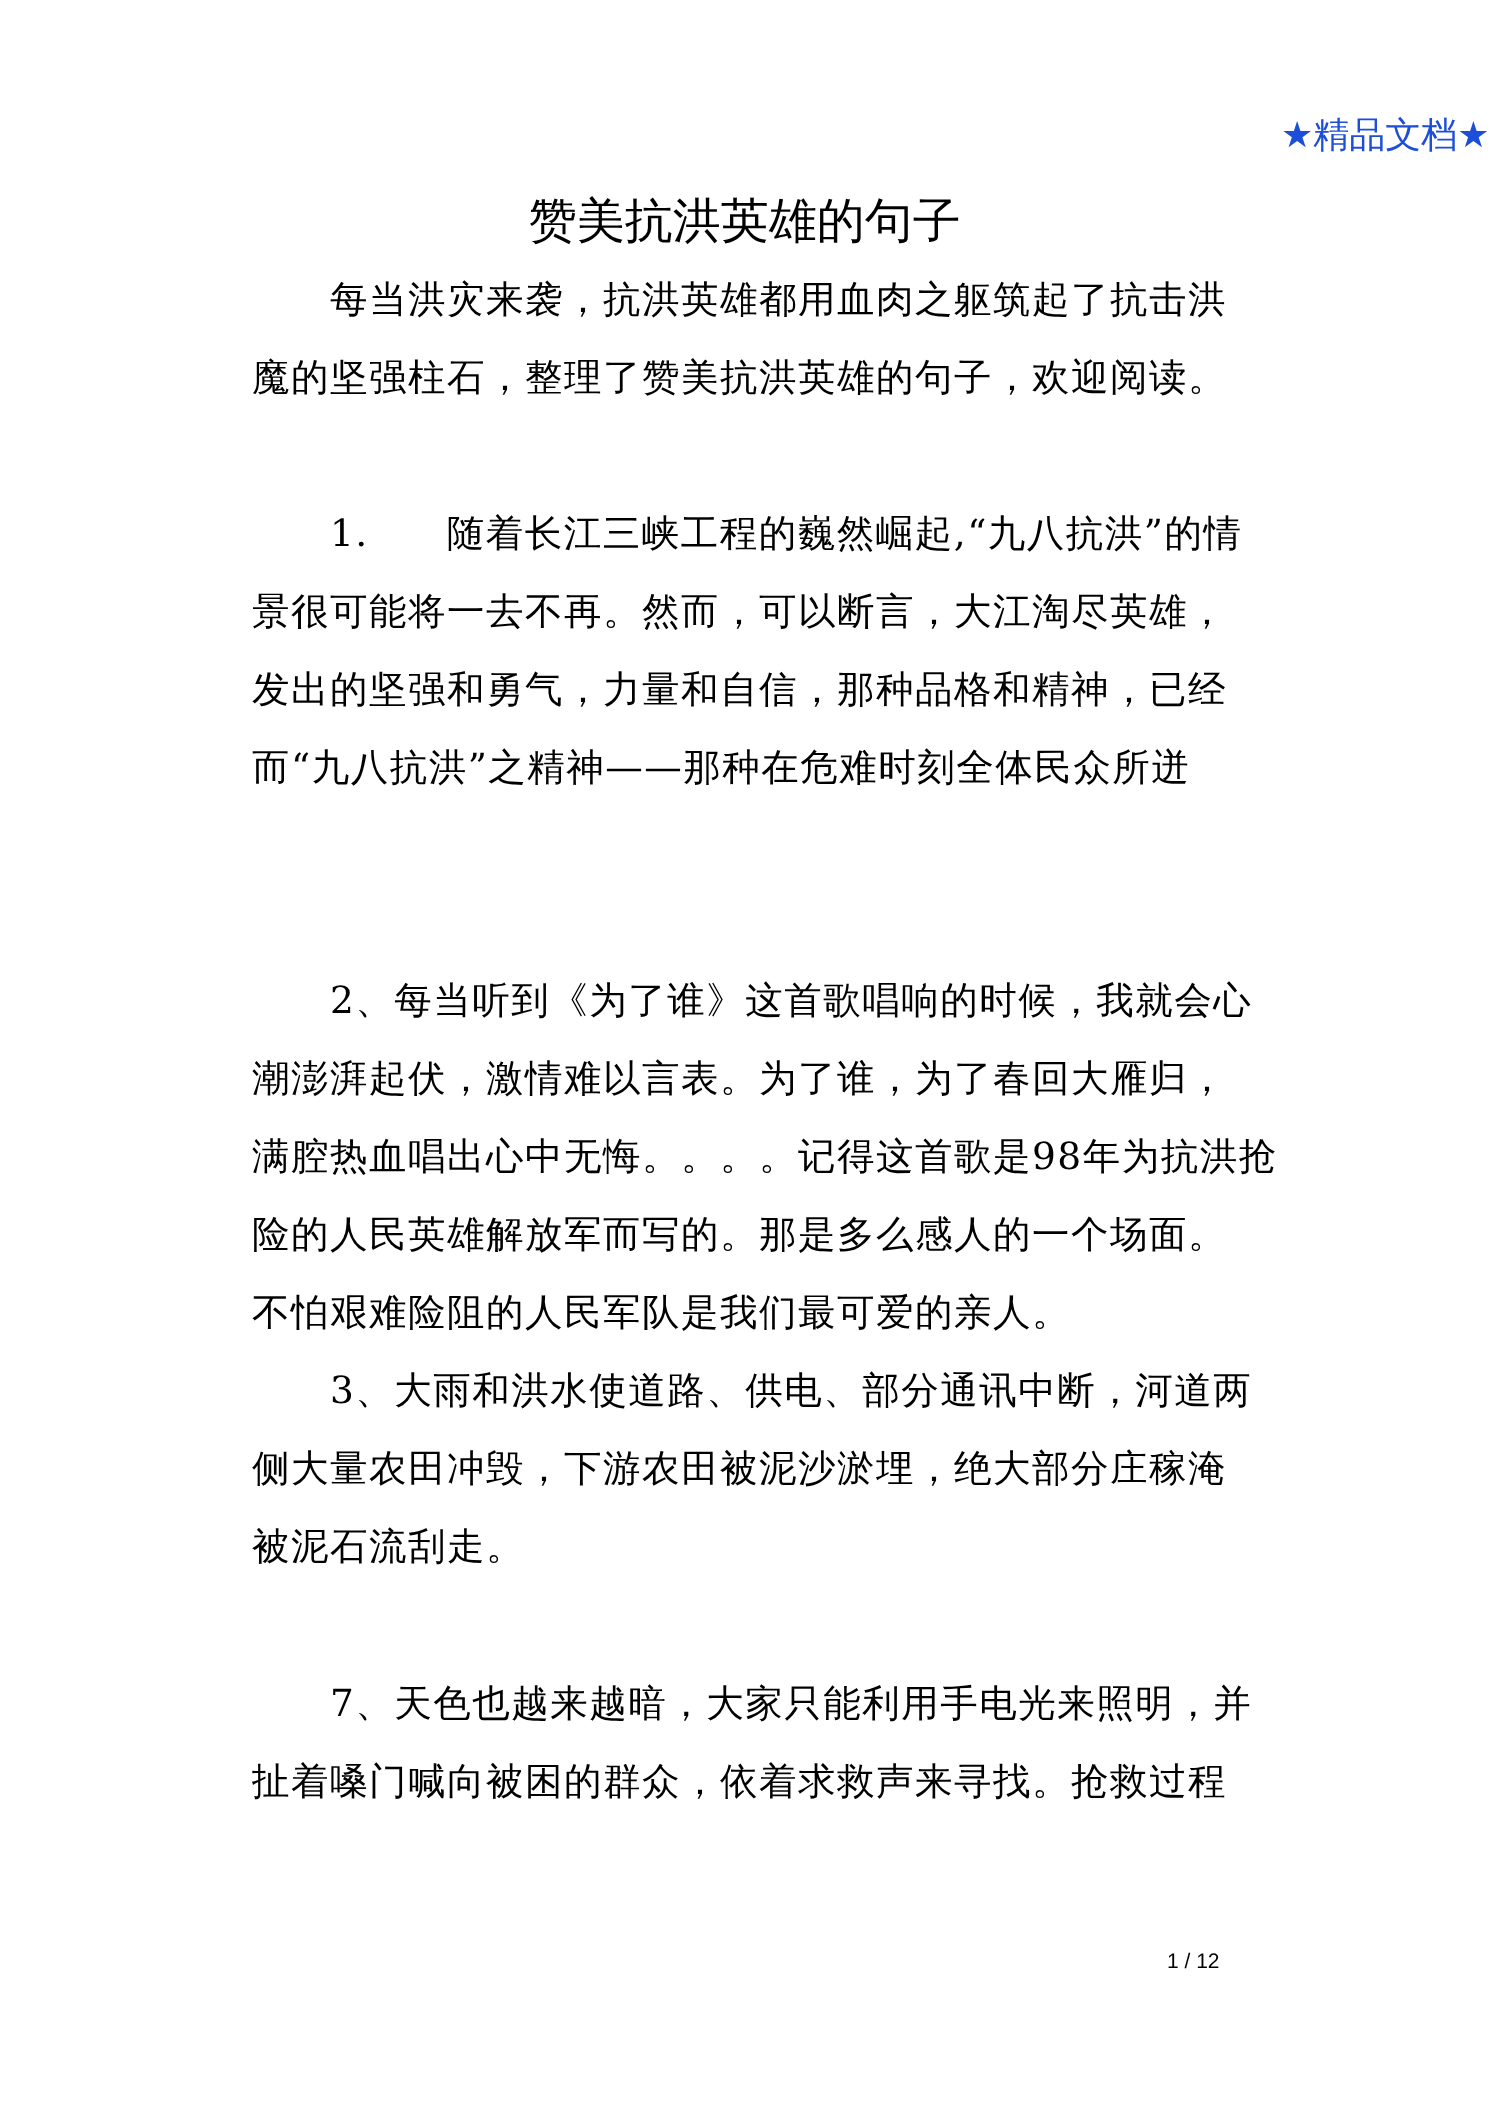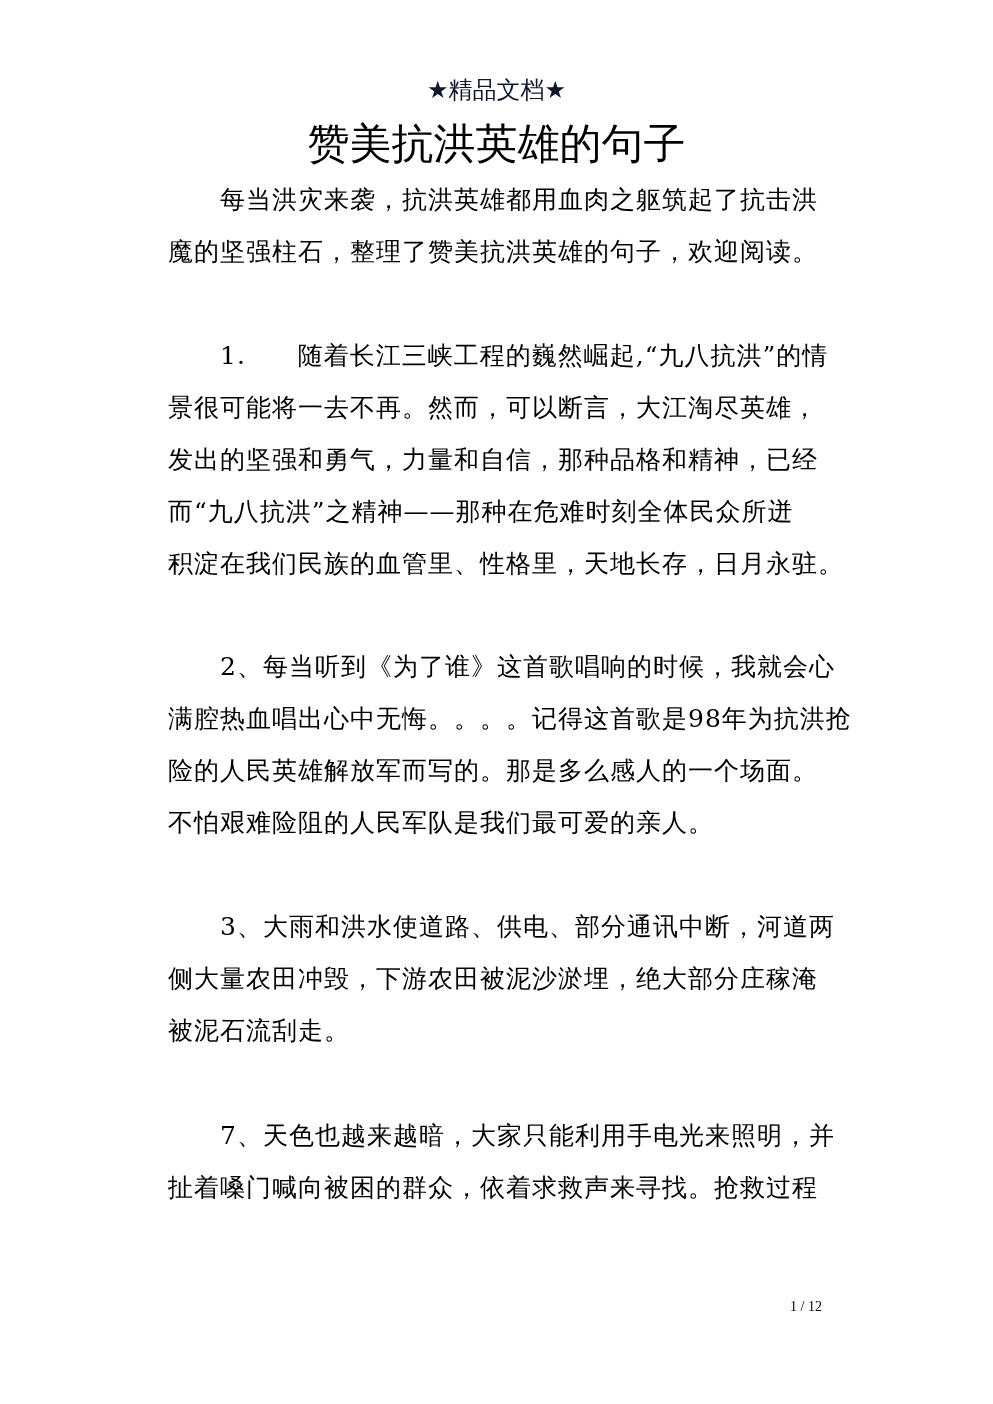--- a/index.html
+++ b/index.html
@@ -13,35 +13,35 @@
       position: relative;
       overflow: hidden;
       font-family: "DejaVu Serif", "Liberation Serif", serif;
       color: #000000;
     }
     .header {
       position: absolute;
       top: 74px;
       left: 0;
       width: 993px;
-      text-align: center;
+      text-align: right;
       font-size: 24px;
       line-height: 32px;
       font-family: "DejaVu Sans", sans-serif;
-      color: #0f172a;
+      color: #1d4ed8;
     }
     .title {
       position: absolute;
       top: 124px;
       left: 0;
       width: 993px;
       text-align: center;
-      font-size: 42px;
+      font-size: 32px;
       line-height: 46px;
-      font-family: Liberation Mono, monospace;
+      font-family: Liberation Sans, sans-serif;
       color: #000;
     }
     .body-text {
       position: absolute;
       left: 152px;
       width: 690px;
       font-size: 25px;
       line-height: 52px;
       letter-spacing: 1px;
       white-space: nowrap;
@@ -50,47 +50,46 @@
       display: block;
       height: 52px;
       margin-left: 16px;
     }
     .indent { padding-left: 52px; }
     .footer {
       position: absolute;
       top: 1299px;
       left: 778px;
       font-size: 14px;
-      font-family: Liberation Serif, serif;
+      font-family: Liberation Sans, sans-serif;
       color: #000;
-      margin-left: 12px;
     }
   </style>
 </head>
 <body>
 
 <div class="header">★精品文档★</div>
 
 <div class="title">赞美抗洪英雄的句子</div>
 
 <div class="body-text" style="top:174px;">
   <span class="line indent">每当洪灾来袭，抗洪英雄都用血肉之躯筑起了抗击洪</span>
   <span class="line">魔的坚强柱石，整理了赞美抗洪英雄的句子，欢迎阅读。</span>
 </div>
 
 <div class="body-text" style="top:330px;">
   <span class="line indent">1.　　随着长江三峡工程的巍然崛起,“九八抗洪”的情</span>
   <span class="line">景很可能将一去不再。然而，可以断言，大江淘尽英雄，</span>
   <span class="line">发出的坚强和勇气，力量和自信，那种品格和精神，已经</span>
   <span class="line">而“九八抗洪”之精神——那种在危难时刻全体民众所迸</span>
-  <span class="line">积淀在我们民族的血管里、性格里，天地长存，日月永驻。</span>
 </div>
 
 <div class="body-text" style="top:641px;">
   <span class="line indent">2、每当听到《为了谁》这首歌唱响的时候，我就会心</span>
+  <span class="line">潮澎湃起伏，激情难以言表。为了谁，为了春回大雁归，</span>
   <span class="line">满腔热血唱出心中无悔。。。。记得这首歌是98年为抗洪抢</span>
   <span class="line">险的人民英雄解放军而写的。那是多么感人的一个场面。</span>
   <span class="line">不怕艰难险阻的人民军队是我们最可爱的亲人。</span>
 </div>
 
 <div class="body-text" style="top:901px;">
   <span class="line indent">3、大雨和洪水使道路、供电、部分通讯中断，河道两</span>
   <span class="line">侧大量农田冲毁，下游农田被泥沙淤埋，绝大部分庄稼淹</span>
   <span class="line">被泥石流刮走。</span>
 </div>

